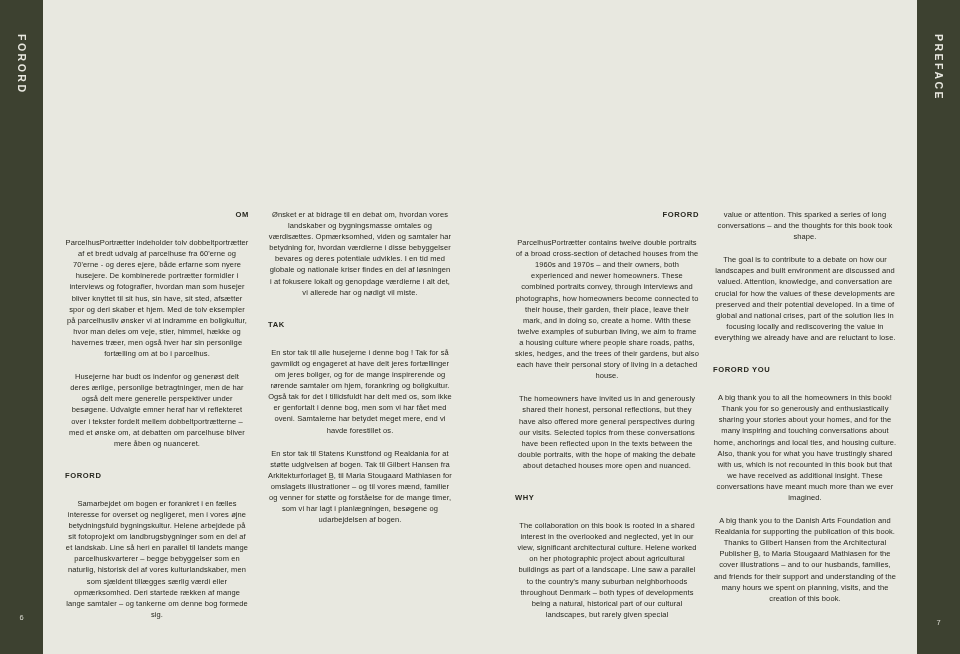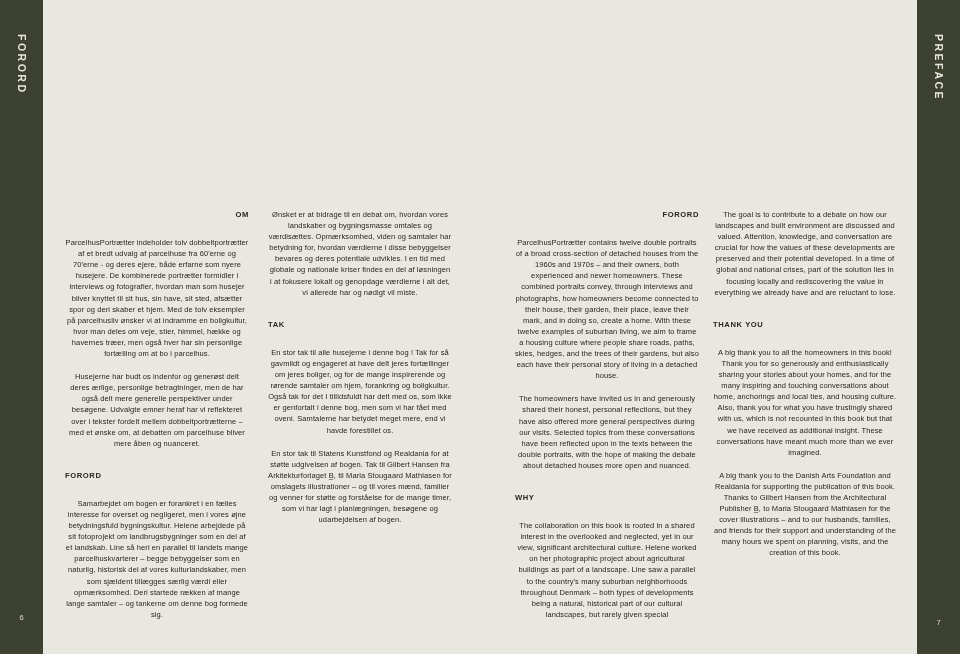--- a/index.html
+++ b/index.html
@@ -101,19 +101,20 @@
 
   <div class="col col-3">
     <h4 class="first">FORORD</h4>
     <p>ParcelhusPortrætter contains twelve double portraits of a broad cross-section of detached houses from the 1960s and 1970s – and their owners, both experienced and newer homeowners. These combined portraits convey, through interviews and photographs, how homeowners become connected to their house, their garden, their place, leave their mark, and in doing so, create a home. With these twelve examples of suburban living, we aim to frame a housing culture where people share roads, paths, skies, hedges, and the trees of their gardens, but also each have their personal story of living in a detached house.</p>
     <p>The homeowners have invited us in and generously shared their honest, personal reflections, but they have also offered more general perspectives during our visits. Selected topics from these conversations have been reflected upon in the texts between the double portraits, with the hope of making the debate about detached houses more open and nuanced.</p>
     <h4>WHY</h4>
     <p>The collaboration on this book is rooted in a shared interest in the overlooked and neglected, yet in our view, significant architectural culture. Helene worked on her photographic project about agricultural buildings as part of a landscape. Line saw a parallel to the country's many suburban neighborhoods throughout Denmark – both types of developments being a natural, historical part of our cultural landscapes, but rarely given special</p>
   </div>
 
   <div class="col col-4">
+    <p>value or attention. This sparked a series of long conversations – and the thoughts for this book took shape.</p>
     <p>The goal is to contribute to a debate on how our landscapes and built environment are discussed and valued. Attention, knowledge, and conversation are crucial for how the values of these developments are preserved and their potential developed. In a time of global and national crises, part of the solution lies in focusing locally and rediscovering the value in everything we already have and are reluctant to lose.</p>
-    <h4>THANK YOU</h4>
+    <h4>FORORD YOU</h4>
     <p>A big thank you to all the homeowners in this book! Thank you for so generously and enthusiastically sharing your stories about your homes, and for the many inspiring and touching conversations about home, anchorings and local ties, and housing culture. Also, thank you for what you have trustingly shared with us, which is not recounted in this book but that we have received as additional insight. These conversations have meant much more than we ever imagined.</p>
     <p>A big thank you to the Danish Arts Foundation and Realdania for supporting the publication of this book. Thanks to Gilbert Hansen from the Architectural Publisher B̲, to Maria Stougaard Mathiasen for the cover illustrations – and to our husbands, families, and friends for their support and understanding of the many hours we spent on planning, visits, and the creation of this book.</p>
   </div>
 
 </div>
 
 </body></html>

